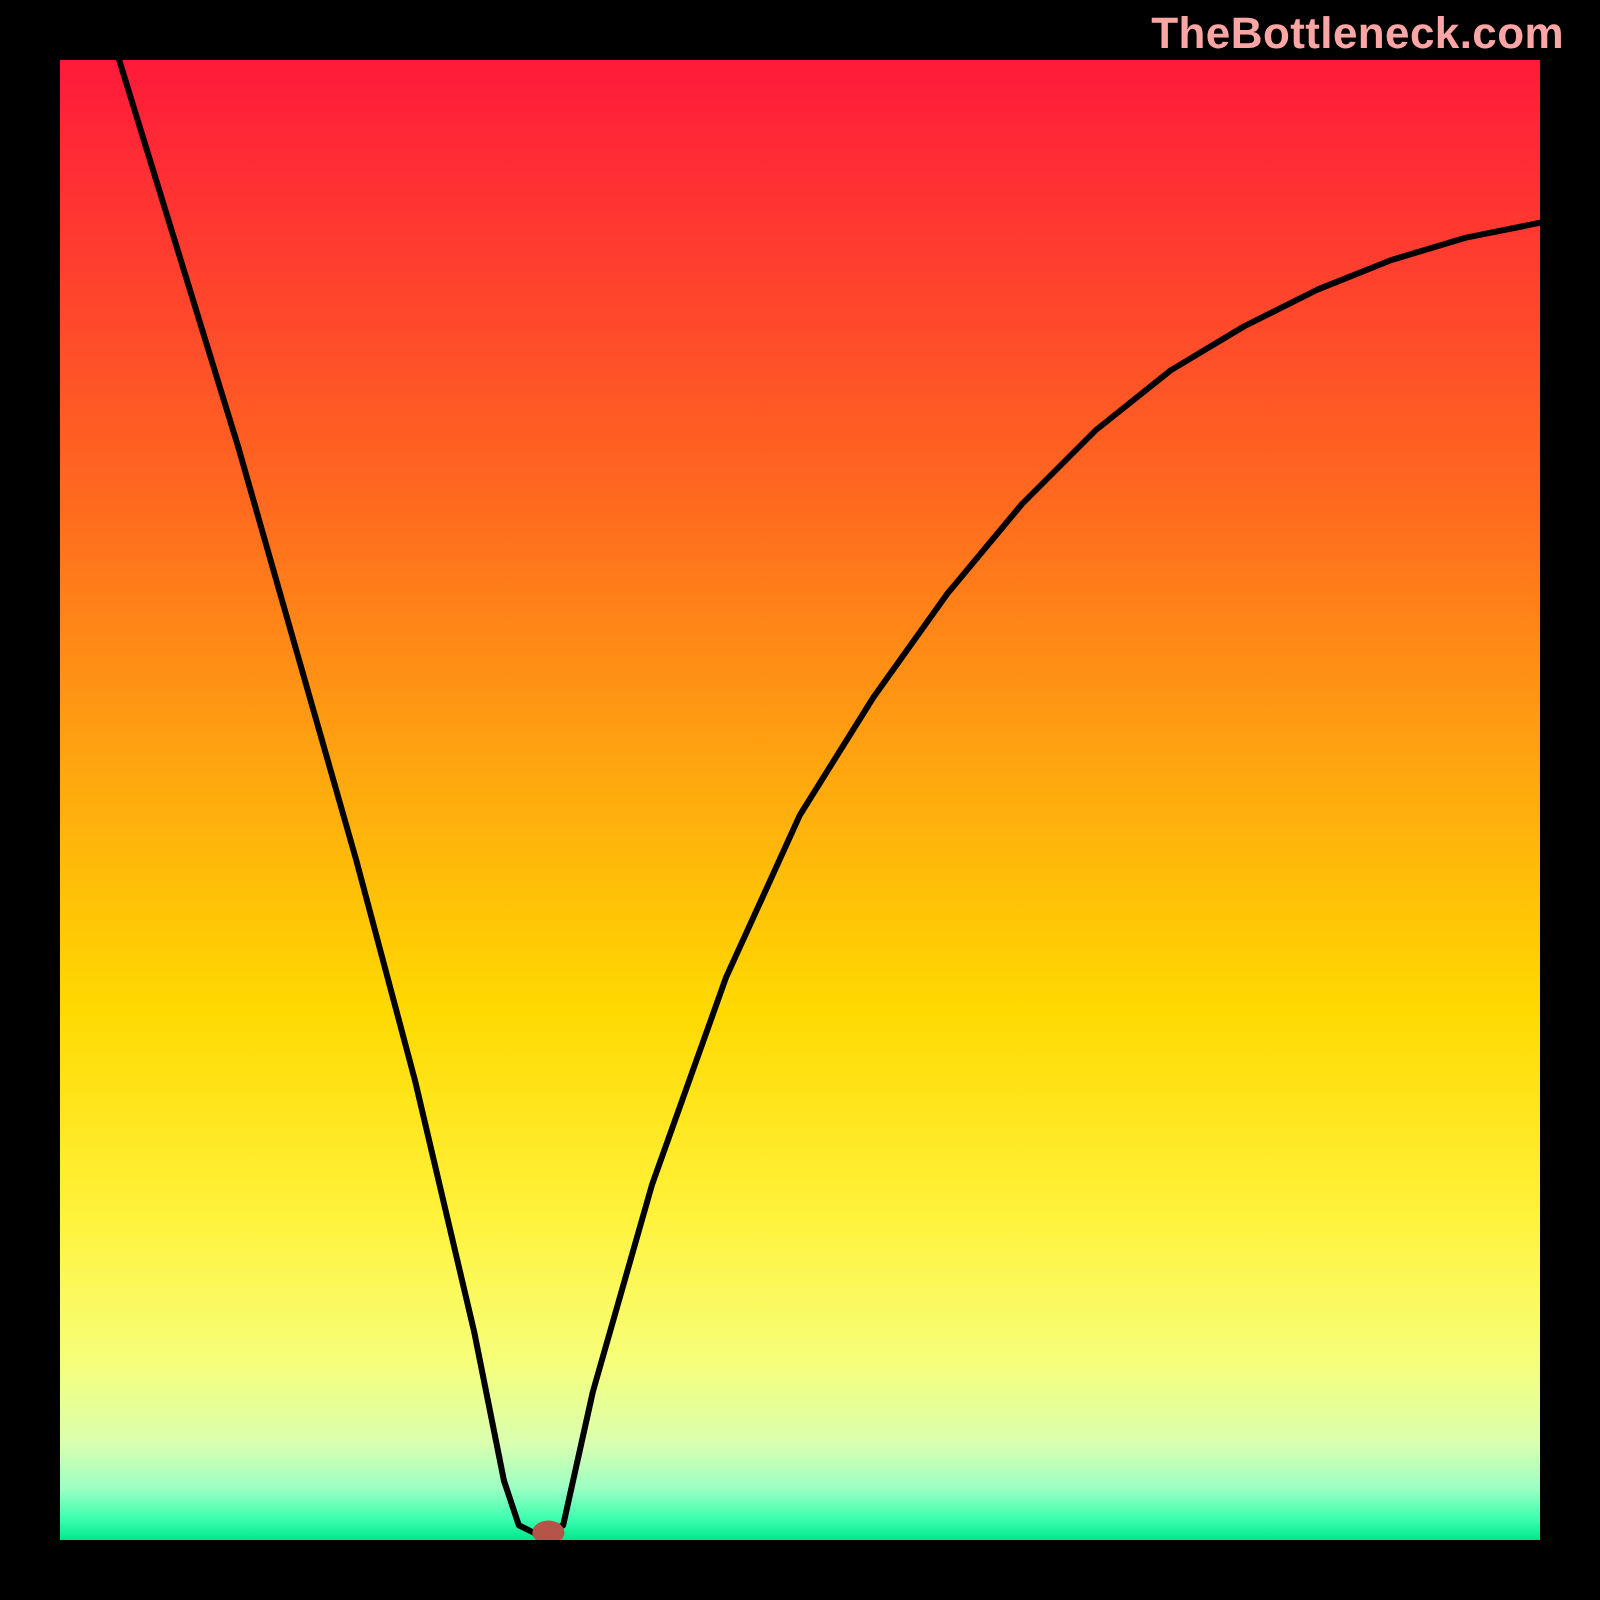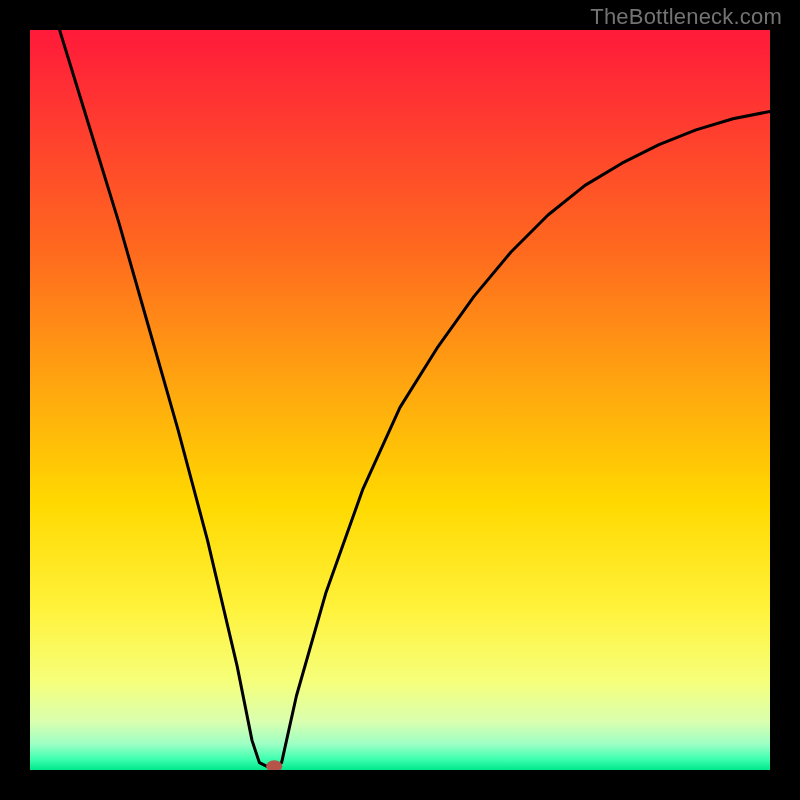--- a/index.html
+++ b/index.html
@@ -12,24 +12,24 @@
     font-family: Arial, Helvetica, sans-serif;
   }
   .frame {
     position: absolute;
     inset: 0;
   }
   .watermark {
     position: absolute;
     top: 4px;
     right: 18px;
-    color: #737373;
+    color: #fca5a5;
     font-size: 22px;
     letter-spacing: 0.2px;
-    font-weight: 400;
+    font-weight: 700;
   }
   .plot-area {
     position: absolute;
     left: 30px;
     right: 30px;
     top: 30px;
     bottom: 30px;
   }
   svg { display: block; }
 </style>

